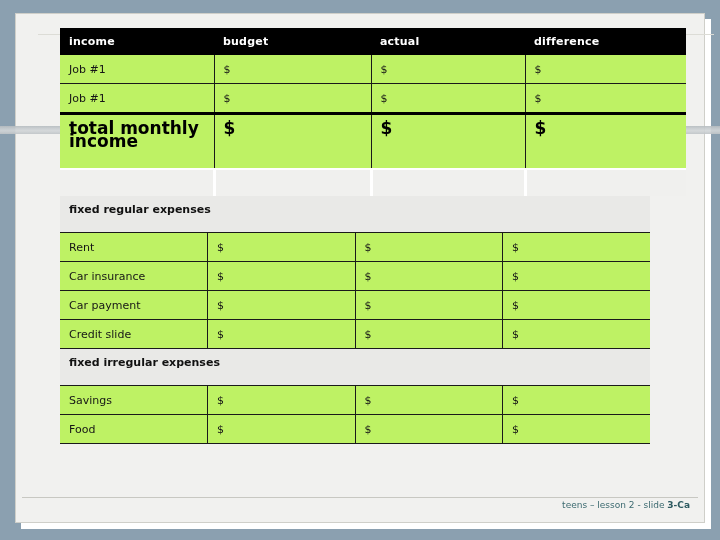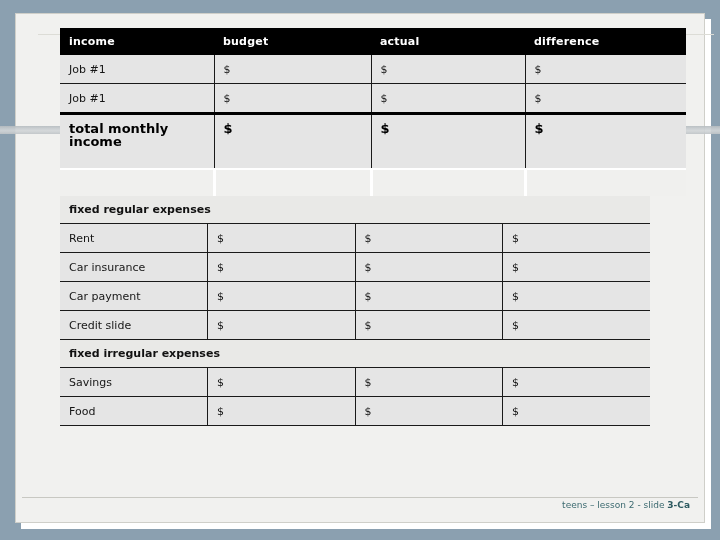--- a/index.html
+++ b/index.html
@@ -60,21 +60,21 @@
     width: 590px;
   }
 
   table.budget-table {
     border-collapse: collapse;
     width: 590px;
     table-layout: fixed;
   }
   table.budget-table td,
   table.budget-table th {
-    background: #e5e5e5;
+    background: #bef264;
     padding: 0;
     vertical-align: middle;
   }
 
   
   tr.hdr td {
     background: #000000;
     color: #ffffff;
     font-weight: bold;
     font-size: 11px;
@@ -93,21 +93,21 @@
     padding: 0 0 0 9px;
   }
   tr.row td.c1 { border-right: 1px solid #1a1a1a; }
   tr.row td.c2 { border-right: 1px solid #1a1a1a; }
   tr.row td.c3 { border-right: 1px solid #1a1a1a; }
   tr.row.last td { border-bottom: 1px solid #1a1a1a; }
 
   
   tr.total td {
     height: 46px;
-    font-size: 13px;
+    font-size: 17px;
     font-weight: bold;
     color: #000;
     border-top: 3px solid #000;
     border-bottom: 1px solid #1a1a1a;
     padding: 7px 0 0 9px;
     vertical-align: top;
     line-height: 13px;
   }
   tr.total td.c1,
   tr.total td.c2,
@@ -122,21 +122,21 @@
   }
   tr.spacer td.c4 { border-right: none; }
 
   
   tr.section td {
     background: #e9e9e7;
     font-size: 11px;
     font-weight: bold;
     color: #111;
     height: 27px;
-    padding: 0 0 0 9px;
+    padding: 0 0 9px 9px;
     border-bottom: 1px solid #1a1a1a;
   }
 
   
   #footer-rule {
     position: absolute;
     left: 22px; top: 497px;
     width: 676px; height: 0;
     border-top: 1px solid #c8c8c2;
   }

